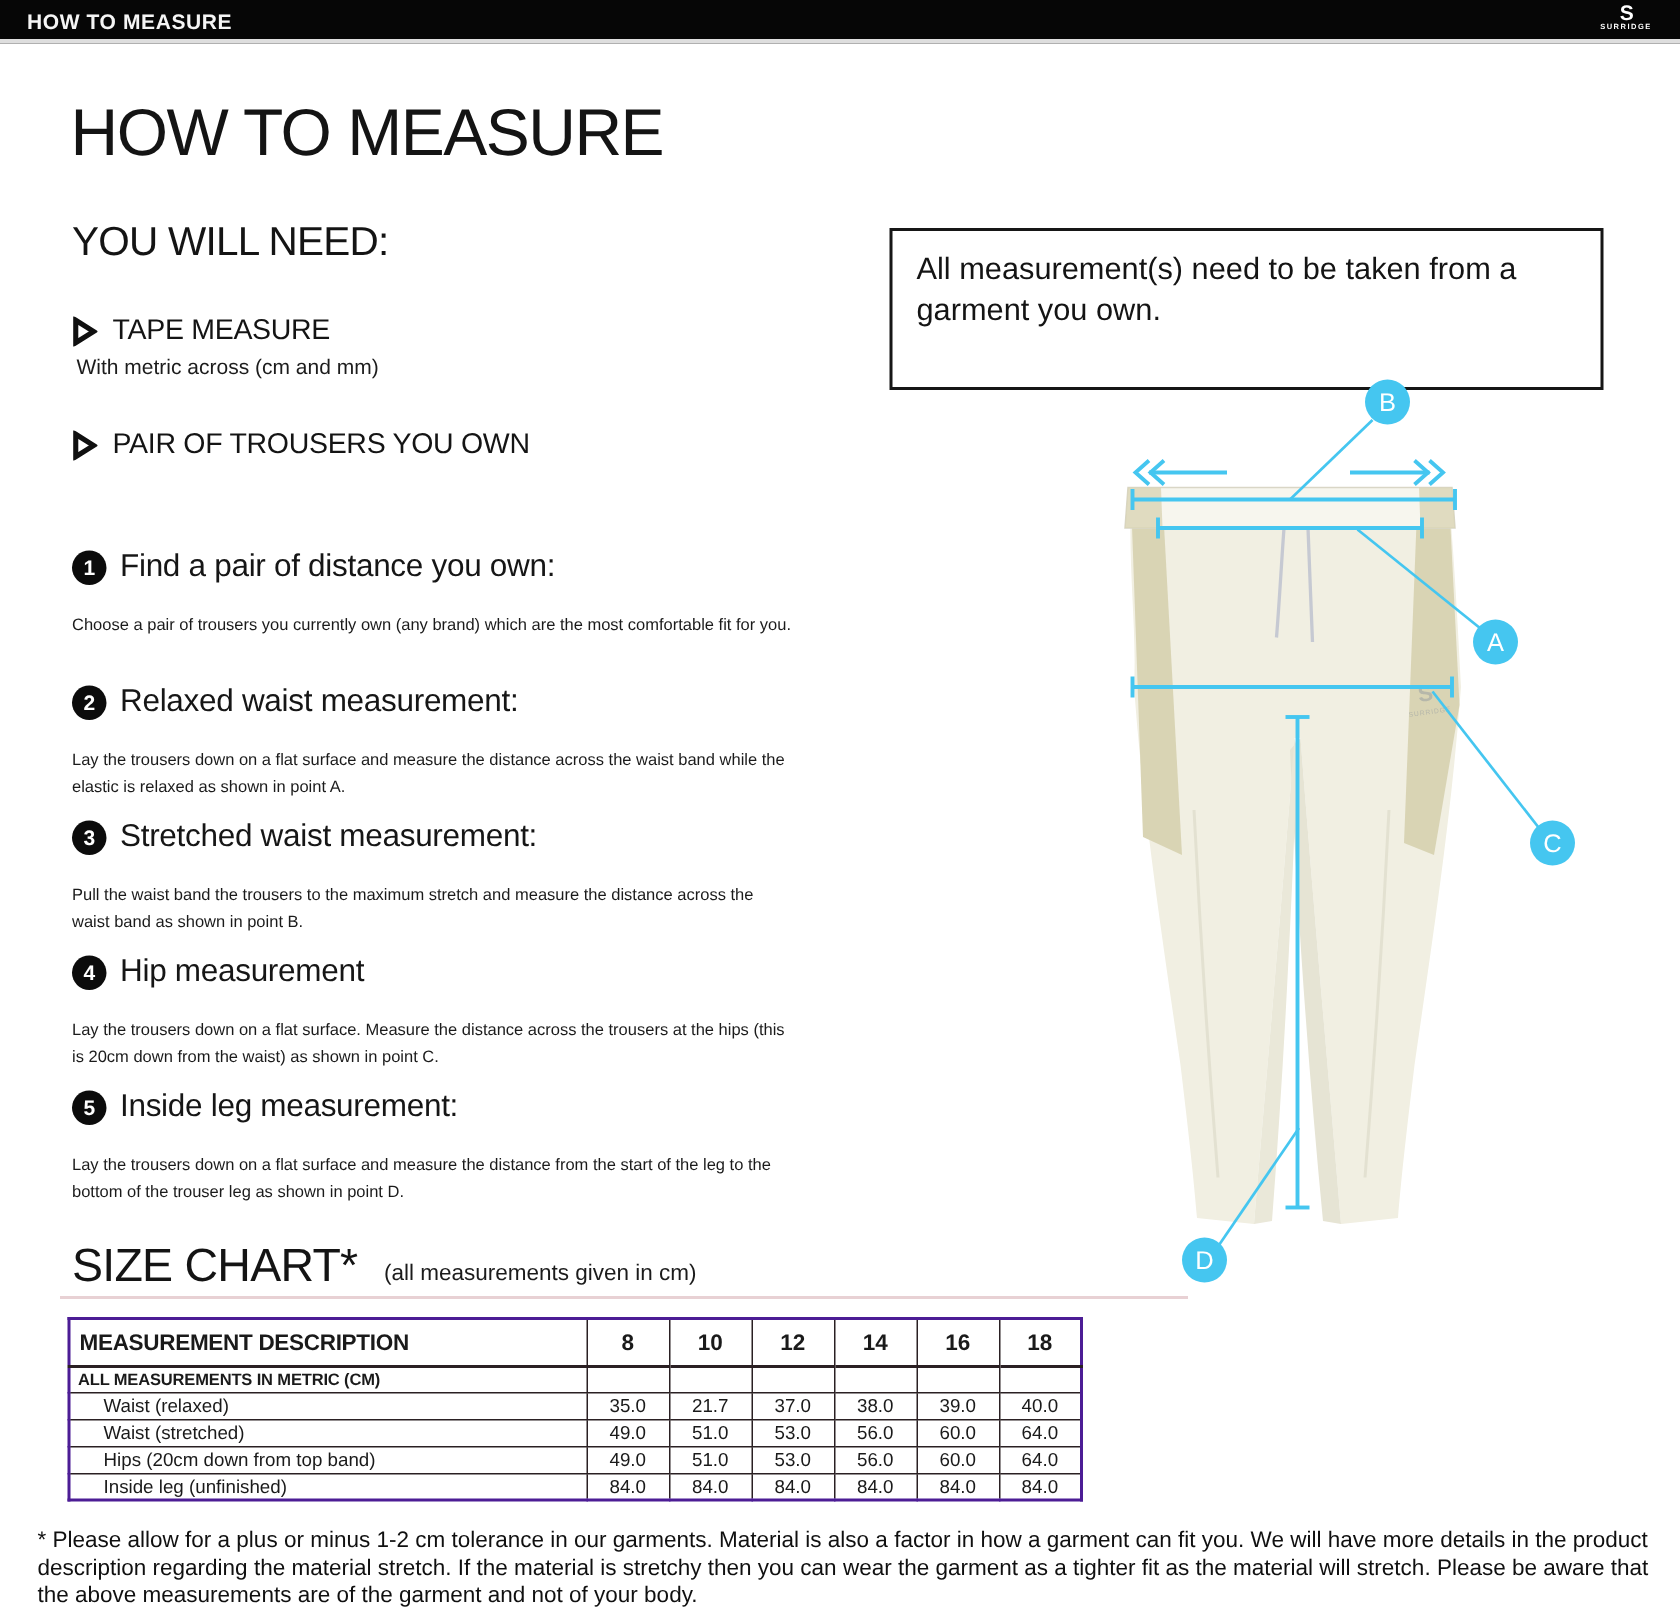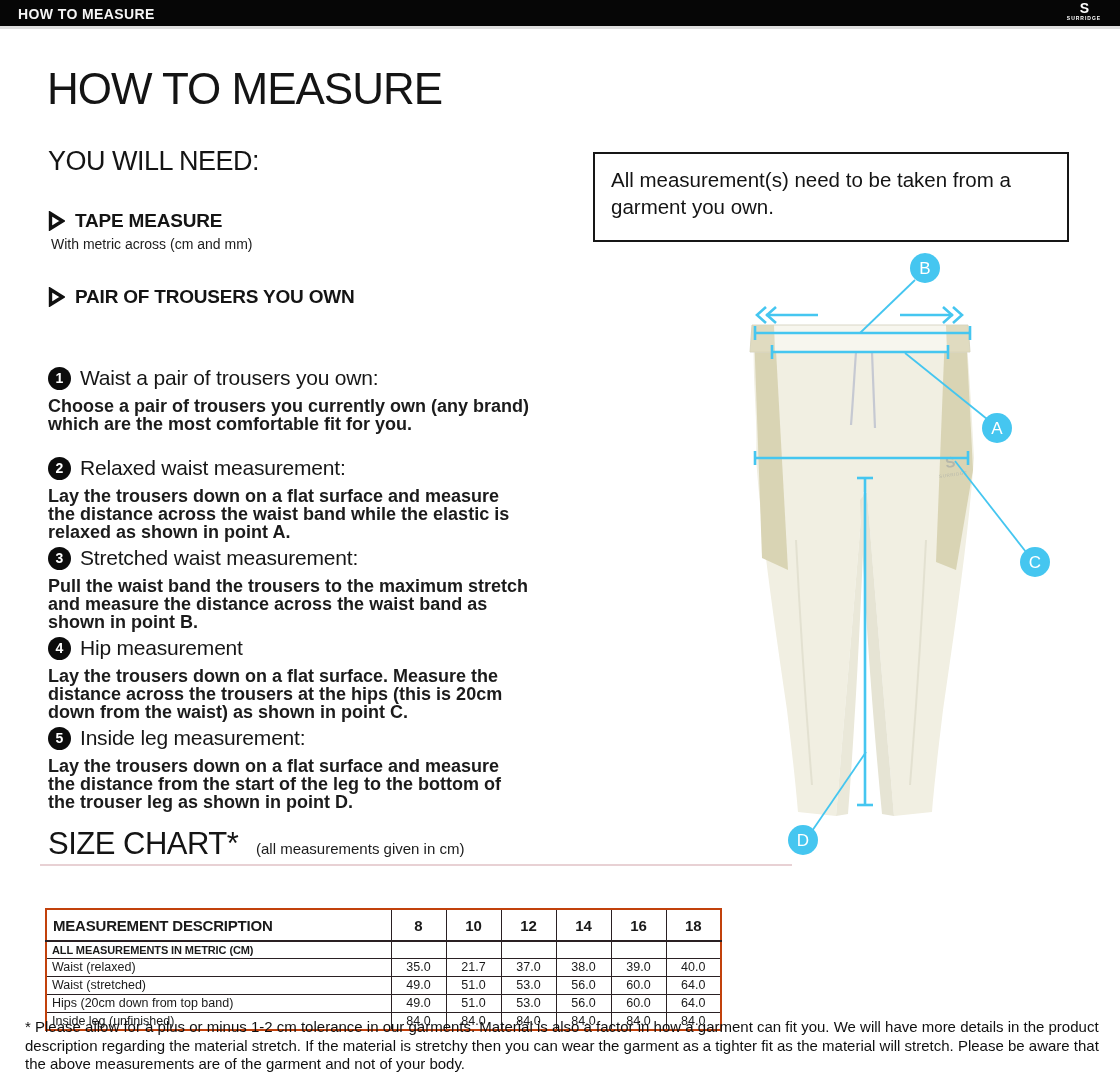--- a/index.html
+++ b/index.html
@@ -16,57 +16,57 @@
   .brand .s-name { display:block; font-size:5px; font-weight:bold; letter-spacing:1px; line-height:6px; }
 
   
   .h1 { position:absolute; left:47px; top:64px; font-size:44px; letter-spacing:-1px; color:#141414; }
   .h2 { position:absolute; left:48px; top:146px; font-size:27px; letter-spacing:-0.5px; color:#141414; }
 
   
   .need-item { position:absolute; left:48px; width:520px; }
   .need-item.n0 { top:210px; }
   .need-item.n1 { top:286px; }
-  .need-head { display:flex; align-items:center; gap:10px;font-weight:bold; }
+  .need-head { display:flex; align-items:center; gap:10px; }
   .need-label { font-size:19px; color:#141414; letter-spacing:-0.2px; }
   .need-desc { margin-top:4px; margin-left:3px; font-size:14px; color:#1c1c1c; }
   .tri-icon { width:17px; height:20px; flex:0 0 auto; }
 
   
   .step { position:absolute; left:48px; width:505px; }
   .step.s0 { top:366px; } .step.s1 { top:456px; } .step.s2 { top:546px; }
   .step.s3 { top:636px; } .step.s4 { top:726px; }
   .step-head { display:flex; align-items:center; gap:9px; }
   .step-badge { width:23px; height:23px; border-radius:50%; background:#0c0c0c; color:#fff;
                 font-size:14px; font-weight:bold; display:flex; align-items:center; justify-content:center; flex:0 0 auto; }
   .step-title { font-size:21px; color:#161616; letter-spacing:-0.2px; }
-  .step-body { margin-top:7px; width:482px; font-size:18px; line-height:18px; color:#1b1b1b;font-weight:bold; }
-
-  
-  .callout { position:absolute; left:593px; top:152px; width:476px; height:90px;
+  .step-body { margin-top:18px; width:482px; font-size:11px; line-height:18px; color:#1b1b1b; }
+
+  
+  .callout { position:absolute; left:593px; top:152px; width:476px; height:108px;
              border:2px solid #161616; padding:12px 16px; font-size:20.5px; line-height:27px; color:#141414; }
 
   
   .diagram { position:absolute; left:560px; top:240px; width:560px; height:640px; }
 
   
   .h3 { position:absolute; left:48px; top:826px; font-size:31px; letter-spacing:-0.5px; color:#141414; }
   .chart-note { position:absolute; left:256px; top:840px; font-size:15px; color:#1b1b1b; }
   .pink-rule { position:absolute; left:40px; top:864px; width:752px; height:2px; background:#dcb9bd; opacity:.65; }
 
-  table.size-table { position:absolute; left:45px; top:908px; width:675px; border-collapse:collapse; table-layout:fixed;
-                     border:2px solid #c2410c; }
+  table.size-table { position:absolute; left:45px; top:878px; width:675px; border-collapse:collapse; table-layout:fixed;
+                     border:2px solid #4c1d95; }
   table.size-table td { border:1px solid #2a2023; vertical-align:middle; overflow:hidden; white-space:nowrap; }
   td.th-label { font-size:15px; font-weight:bold; padding-left:6px; letter-spacing:-0.2px; }
   td.th-size  { font-size:15px; font-weight:bold; text-align:center; }
   tr.hdr td   { height:32px; border-bottom-width:2px; }
   tr.sub td   { height:17px; }
   td.sub-label{ font-size:11px; font-weight:bold; padding-left:5px; letter-spacing:-0.1px; }
   tr.data td  { height:18px; }
-  td.row-label{ font-size:12.5px; padding-left:5px; }
+  td.row-label{ font-size:12.5px; padding-left:22px; }
   td.val      { font-size:12.5px; text-align:center; }
 
   
   .footnote { position:absolute; left:25px; top:1018px; width:1080px; font-size:15px; line-height:18.5px; color:#101010; }
 </style>
 </head>
 <body>
 
 <div class="page">
 
@@ -96,21 +96,21 @@
       <svg class="tri-icon" viewBox="0 0 17 20">
         <polygon points="2.5,2.5 14.5,10 2.5,17.5" fill="#ffffff" stroke="#101010" stroke-width="3.4" stroke-linejoin="miter"></polygon>
       </svg>
       <span class="need-label">PAIR OF TROUSERS YOU OWN</span>
     </div>
   </div>
 
   <div class="step s0">
     <div class="step-head">
       <span class="step-badge">1</span>
-      <span class="step-title">Waist a pair of trousers you own:</span>
+      <span class="step-title">Find a pair of distance you own:</span>
     </div>
     <div class="step-body">Choose a pair of trousers you currently own (any brand) which are the most comfortable fit for you.</div>
   </div>
   <div class="step s1">
     <div class="step-head">
       <span class="step-badge">2</span>
       <span class="step-title">Relaxed waist measurement:</span>
     </div>
     <div class="step-body">Lay the trousers down on a flat surface and measure the distance across the waist band while the elastic is relaxed as shown in point A.</div>
   </div>

